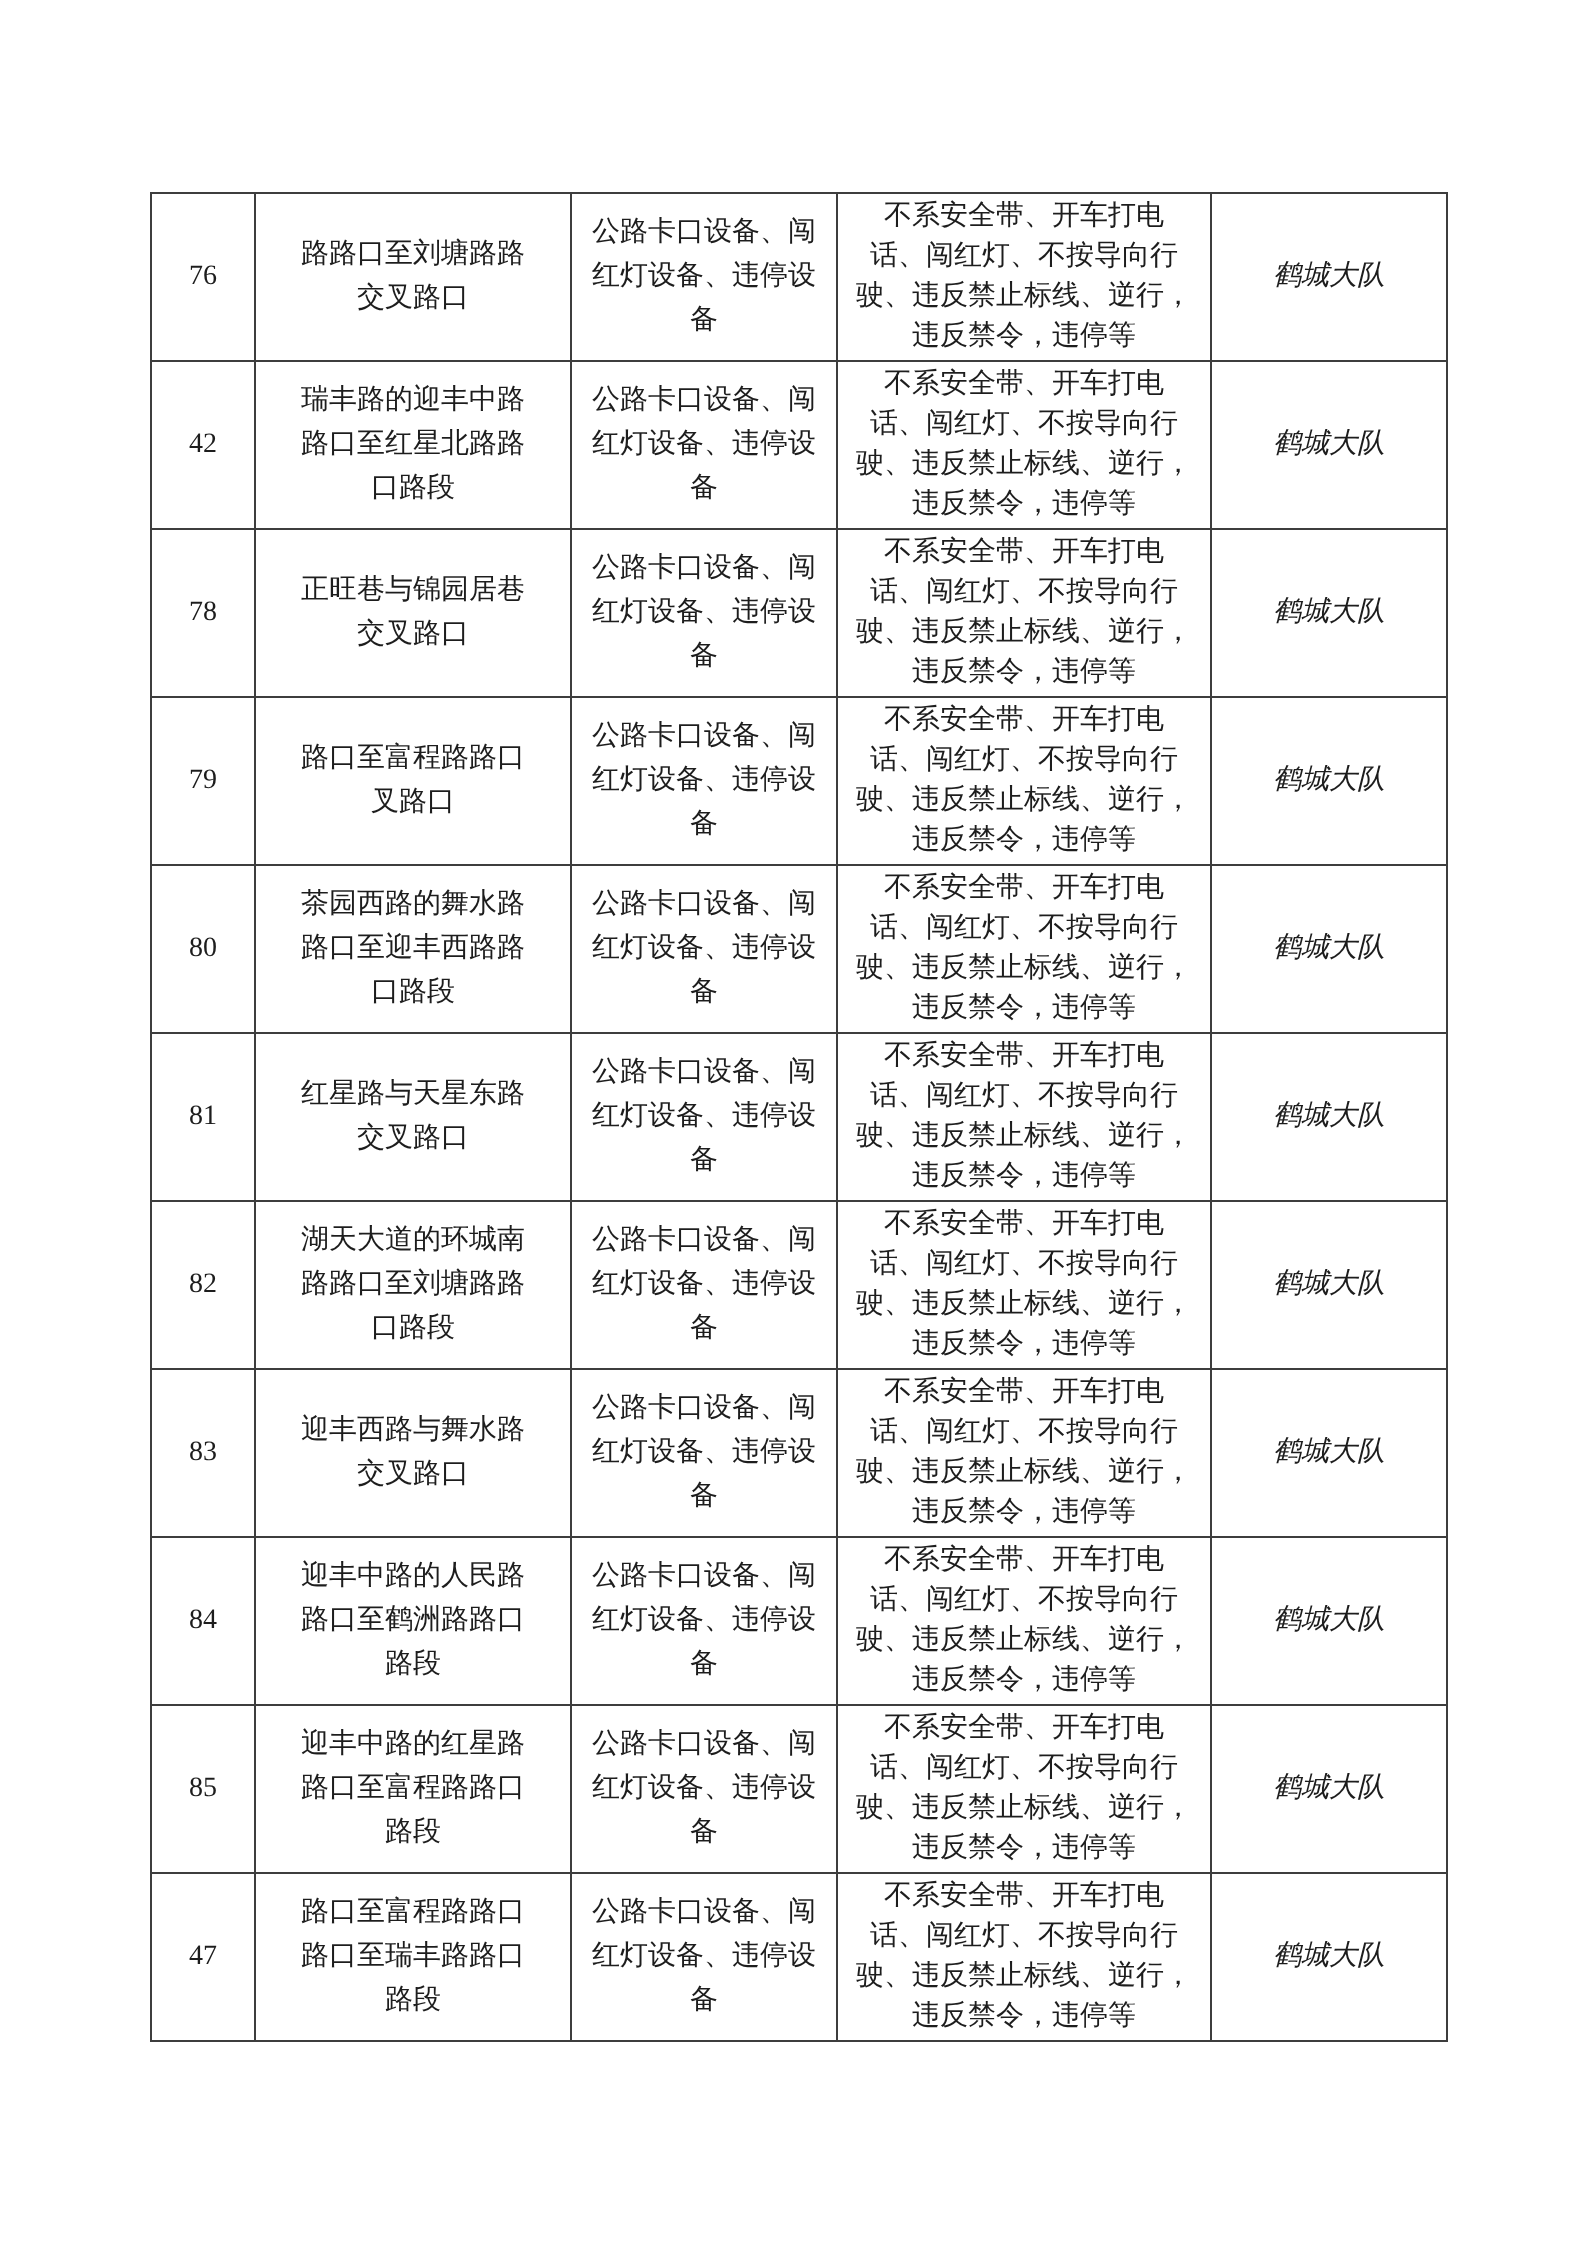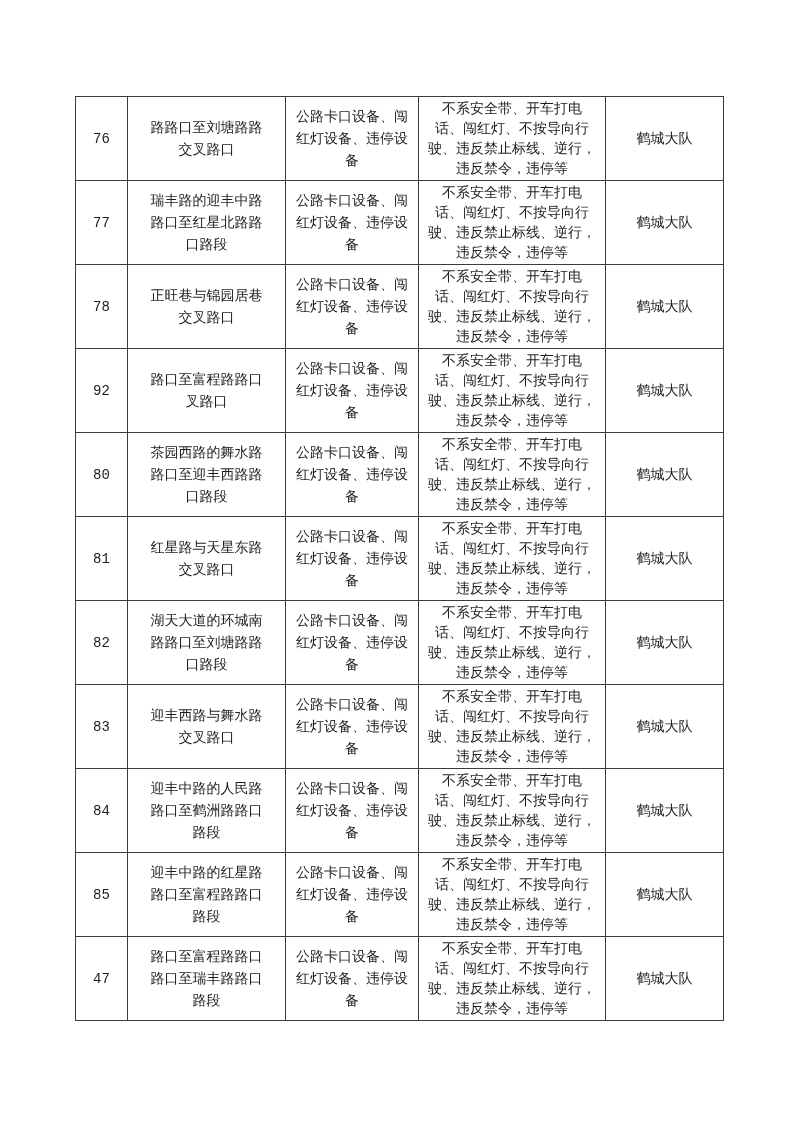--- a/index.html
+++ b/index.html
@@ -38,25 +38,25 @@
     overflow: hidden;
   }
   table.doc-table tr {
     height: 84px;
   }
   .cell-text {
     white-space: pre-line;
     display: inline-block;
     text-align: center;
   }
-  .c-no  { width: 52px; font-family: Liberation Mono, monospace; }
+  .c-no  { width: 52px; }
   .c-loc { width: 158px; }
   .c-eq  { width: 133px; }
   .c-vio { width: 187px; font-family: Liberation Serif, serif; }
-  .c-unit{ width: 118px; }
+  .c-unit{ width: 118px; font-style: italic; }
   .c-loc .cell-text { line-height: 22px; }
   .c-eq  .cell-text { line-height: 22px; }
   .c-vio .cell-text { line-height: 20px; }
   .c-no  .cell-text,
   .c-unit .cell-text { line-height: 22px; }
 </style>
 </head>
 <body>
 
 <div class="sheet">
@@ -76,21 +76,21 @@
     <td class="c-eq"><span class="cell-text">公路卡口设备、闯
 红灯设备、违停设
 备</span></td>
     <td class="c-vio"><span class="cell-text">不系安全带、开车打电
 话、闯红灯、不按导向行
 驶、违反禁止标线、逆行，
 违反禁令，违停等</span></td>
     <td class="c-unit"><span class="cell-text">鹤城大队</span></td>
   </tr>
         <tr>
-    <td class="c-no"><span class="cell-text">77</span></td>
+    <td class="c-no"><span class="cell-text">42</span></td>
     <td class="c-loc"><span class="cell-text">瑞丰路的迎丰中路
 路口至红星北路路
 口路段</span></td>
     <td class="c-eq"><span class="cell-text">公路卡口设备、闯
 红灯设备、违停设
 备</span></td>
     <td class="c-vio"><span class="cell-text">不系安全带、开车打电
 话、闯红灯、不按导向行
 驶、违反禁止标线、逆行，
 违反禁令，违停等</span></td>
@@ -103,21 +103,21 @@
     <td class="c-eq"><span class="cell-text">公路卡口设备、闯
 红灯设备、违停设
 备</span></td>
     <td class="c-vio"><span class="cell-text">不系安全带、开车打电
 话、闯红灯、不按导向行
 驶、违反禁止标线、逆行，
 违反禁令，违停等</span></td>
     <td class="c-unit"><span class="cell-text">鹤城大队</span></td>
   </tr>
         <tr>
-    <td class="c-no"><span class="cell-text">92</span></td>
+    <td class="c-no"><span class="cell-text">79</span></td>
     <td class="c-loc"><span class="cell-text">路口至富程路路口
 叉路口</span></td>
     <td class="c-eq"><span class="cell-text">公路卡口设备、闯
 红灯设备、违停设
 备</span></td>
     <td class="c-vio"><span class="cell-text">不系安全带、开车打电
 话、闯红灯、不按导向行
 驶、违反禁止标线、逆行，
 违反禁令，违停等</span></td>
     <td class="c-unit"><span class="cell-text">鹤城大队</span></td>

